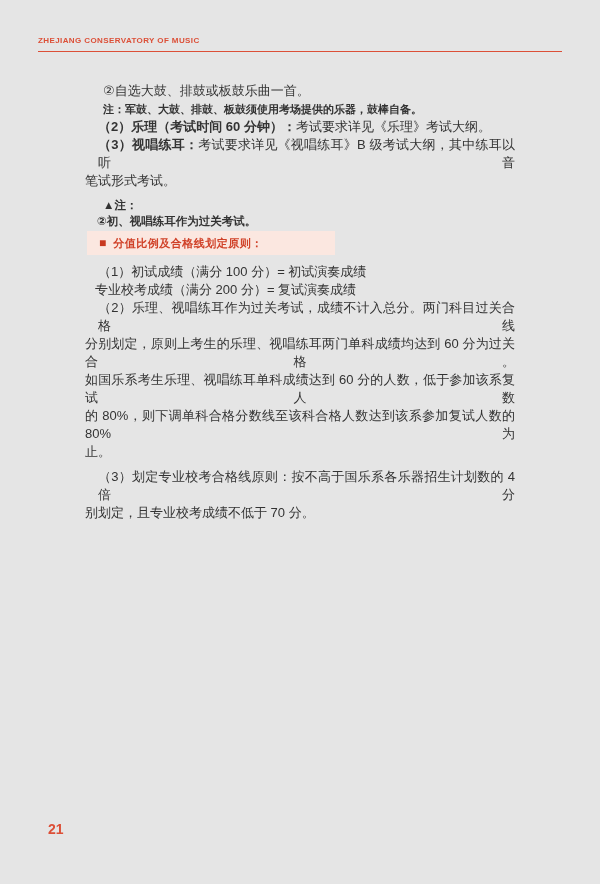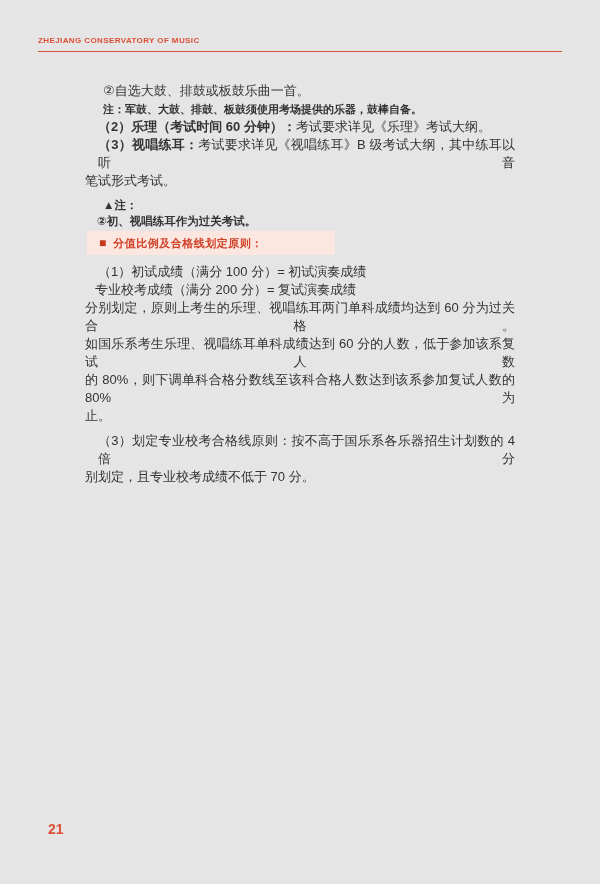--- a/index.html
+++ b/index.html
@@ -91,20 +91,21 @@
       </div>
 
     <div class="section-heading">
       <span class="marker">■</span>
       <span class="heading-text">分值比例及合格线划定原则：</span>
     </div>
 
     <div id="block2">
         <div class="line" style="padding-left: 13px;"><span>（1）初试成绩（满分 100 分）= 初试演奏成绩</span></div>
         <div class="line" style="padding-left: 10px;"><span>专业校考成绩（满分 200 分）= 复试演奏成绩</span></div>
+        <div class="line justify" style="padding-left: 13px;"><span>（2）乐理、视唱练耳作为过关考试，成绩不计入总分。两门科目过关合格线</span></div>
         <div class="line justify"><span>分别划定，原则上考生的乐理、视唱练耳两门单科成绩均达到 60 分为过关合格。</span></div>
         <div class="line justify"><span>如国乐系考生乐理、视唱练耳单科成绩达到 60 分的人数，低于参加该系复试人数</span></div>
         <div class="line justify"><span>的 80%，则下调单科合格分数线至该科合格人数达到该系参加复试人数的 80% 为</span></div>
         <div class="line"><span>止。</span></div>
         <div class="line justify" style="padding-left: 13px; margin-top: 7px;"><span>（3）划定专业校考合格线原则：按不高于国乐系各乐器招生计划数的 4 倍分</span></div>
         <div class="line"><span>别划定，且专业校考成绩不低于 70 分。</span></div>
       </div>
 
   </div>
 

